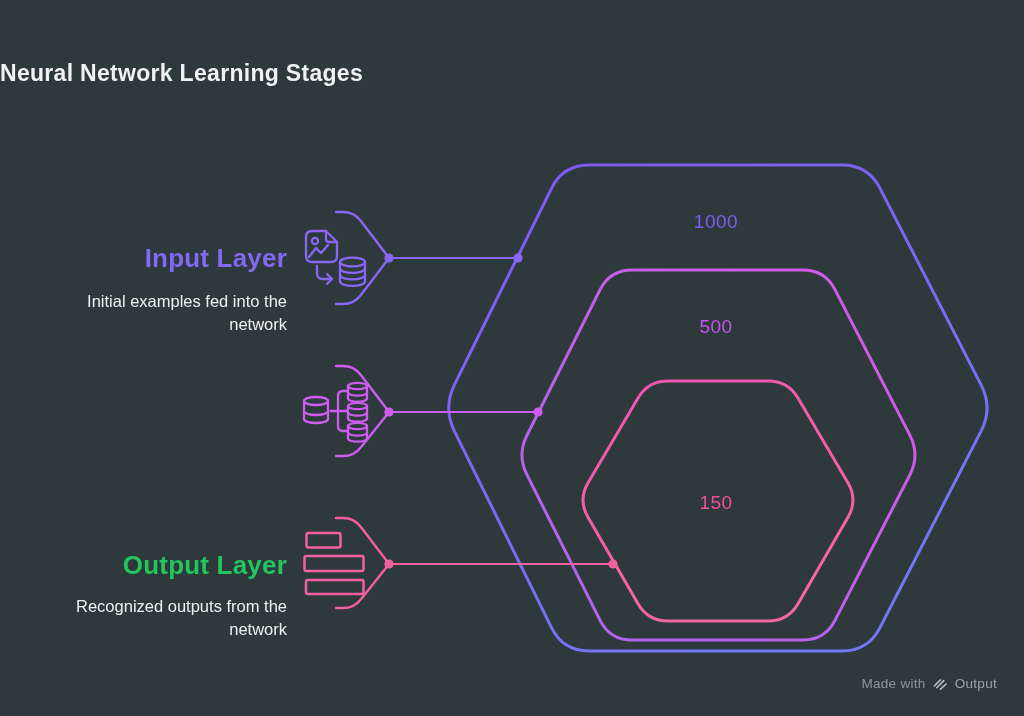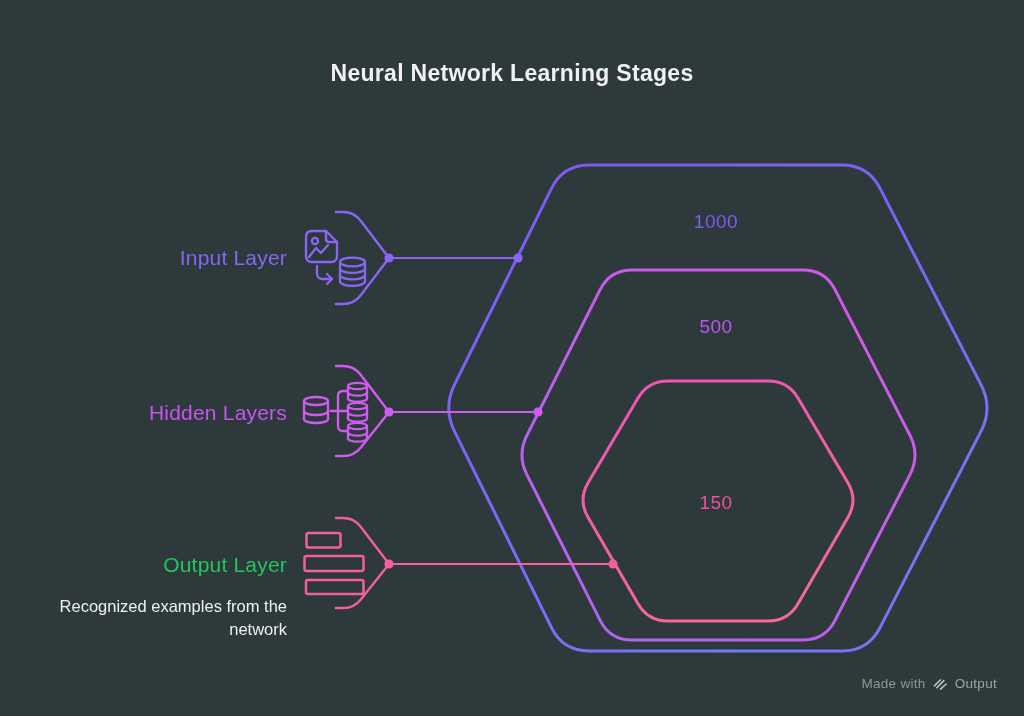--- a/index.html
+++ b/index.html
@@ -4,26 +4,26 @@
 <style>
   html,body{margin:0;padding:0;}
   body{
     width:1024px;height:716px;overflow:hidden;
     font-family:"Liberation Sans","DejaVu Sans",sans-serif;
     background:var(--background,#2e393c);
   }
   #canvas{position:relative;width:1024px;height:716px;background:var(--background,#2e393c);}
   #diagram-svg{position:absolute;left:0;top:0;}
   .title{
-    position:absolute;left:0;top:60px;width:1024px;text-align:center;
+    position:absolute;left:0;top:60px;width:1024px;
     font-size:23px;font-weight:bold;letter-spacing:.3px;color:var(--title,#eff1f2);
   }
   .stage-label{
     position:absolute;right:737px;white-space:nowrap;
-    font-size:21px;font-weight:normal;line-height:26px;letter-spacing:.2px;
+    font-size:26px;font-weight:bold;line-height:26px;letter-spacing:.2px;
   }
   .stage-desc{
     position:absolute;right:737px;width:250px;text-align:right;
     font-size:16.5px;line-height:23px;font-weight:400;color:var(--description,#edf0f0);
   }
   .stage-value{
     position:absolute;left:716px;transform:translateX(-50%);
     font-size:19px;line-height:28px;letter-spacing:.5px;font-weight:400;white-space:nowrap;
   }
   .lbl-input{top:245px}  .desc-input{top:290px}
@@ -144,25 +144,25 @@
     </g>
   </svg>
 
   <div class="title">Neural Network Learning Stages</div>
 
   <div class="stage-value val-outer" style="color: rgb(124, 92, 237);">1000</div>
   <div class="stage-value val-middle" style="color: rgb(195, 85, 239);">500</div>
   <div class="stage-value val-inner" style="color: rgb(239, 79, 157);">150</div>
 
   <div class="stage-label lbl-input" style="color: rgb(132, 103, 242);">Input Layer</div>
+  <div class="stage-desc desc-input">Initial examples fed into the network</div>
 
-  <div class="stage-label lbl-hidden" style="color: rgb(200, 84, 240);">Hidden Layers</div>
 
   <div class="stage-label lbl-output" style="color: #22c55e;">Output Layer</div>
-  <div class="stage-desc desc-output">Recognized examples from the network</div>
+  <div class="stage-desc desc-output">Recognized outputs from the network</div>
 
   <div class="watermark">
     <span class="made">Made with</span>
     <svg width="15" height="15" viewBox="0 0 16 16" fill="none" stroke="var(--footer_logo,#b7c0c3)" stroke-width="1.7" stroke-linecap="round">
       <path d="M1.5 10.5 L8 4"></path>
       <path d="M4 12.5 L11.5 5"></path>
       <path d="M8 14 L14 8.5"></path>
     </svg>
     <span class="brand">Output</span>
   </div>

